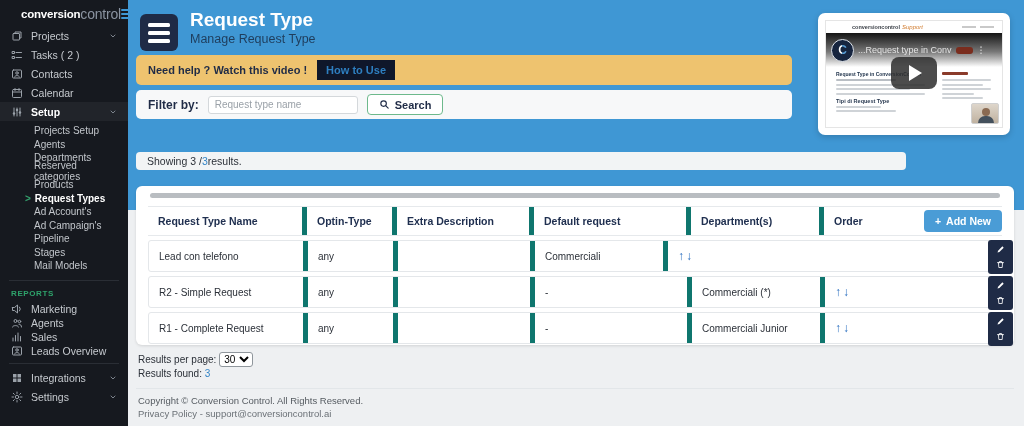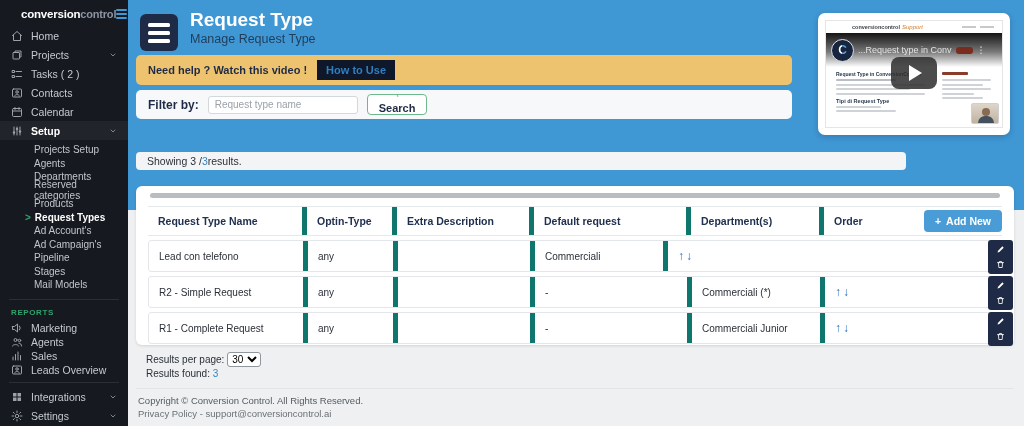--- a/index.html
+++ b/index.html
@@ -4,21 +4,21 @@
 <style>
   * { margin:0; padding:0; box-sizing:border-box; }
   html,body { width:1024px; height:426px; overflow:hidden; }
   body { font-family:"Liberation Sans", sans-serif; display:flex; background:#eef0f2; }
   svg { display:block; }
 
   
   .sidebar { width:128px; height:426px; background:#16191f; color:#c6cacf; flex:none; font-size:10.5px; }
   .sb-logo { display:flex; align-items:center; padding:7px 9px 5px 9px; height:26px;margin-left:12px; }
   .sb-logo .b { color:#fff; font-weight:bold; font-size:11.5px; letter-spacing:-0.2px; }
-  .sb-logo .l { color:#8b94a1; font-weight:700; font-size:11px; letter-spacing:-0.2px; }
+  .sb-logo .l { color:#8b94a1; font-weight:400; font-size:14px; letter-spacing:-0.2px; }
   .sb-burger { margin-left:auto; display:flex; flex-direction:column; gap:2px; cursor:pointer; }
   .sb-burger i { display:block; width:11px; height:2px; background:#3f97d4; border-radius:1px; }
   .sb-item { display:flex; align-items:center; gap:7px; padding:0 11px; height:19px; cursor:pointer; }
   .sb-item.hl { color:#fff; font-weight:bold; background:rgba(255,255,255,0.05); }
   .icn { width:13px; flex:none; color:#9aa1a9; }
   .icn svg { width:12px; height:12px; }
   .chev { margin-left:auto; color:#7d848d; }
   .chev svg { width:8px; height:8px; }
   .sb-sub { padding:3px 0 2px 0; }
   .sb-sub-item { padding:0 10px 0 34px; height:13.5px; display:flex; align-items:center; font-size:10px; cursor:pointer; color:#c2c6cb; }
@@ -45,21 +45,21 @@
                  padding:4px 9px; cursor:pointer; }
 
   .filterbar { position:absolute; left:8px; top:90px; width:656px; height:29px; background:#f7f8f9; border-radius:5px;
                display:flex; align-items:center; padding:0 12px; gap:9px; }
   .filterbar label { color:#1f2b46; font-size:12px; font-weight:bold; }
   .filterbar input { width:150px; height:18px; border:1px solid #d4d8db; border-radius:3px; font-size:10px; padding:0 6px;
                      color:#444; font-family:"Liberation Sans",sans-serif; }
   .filterbar input::placeholder { color:#9aa1a8; }
   .search-btn { display:flex; align-items:center; gap:5px; background:#fff; border:1px solid #6db98c; border-radius:4px;
                 height:21px; padding:0 11px; font-size:11px; font-weight:bold; color:#1f2b46; cursor:pointer;
-                font-family:"Liberation Sans",sans-serif;flex-direction:column; }
+                font-family:"Liberation Sans",sans-serif; }
   .search-btn svg { width:11px; height:11px; }
 
   .showingbar { position:absolute; left:8px; top:152px; width:770px; height:18px; background:#f2f4f5; border-radius:4px;
                 display:flex; align-items:center; padding:0 11px; font-size:10.5px; color:#2b3038; }
   .blue { color:#3585c6; }
 
   
   .vcard { position:absolute; left:690px; top:13px; width:192px; height:122px; background:#fff; border-radius:7px;
            padding:7px; box-shadow:0 2px 6px rgba(0,0,0,0.18); cursor:pointer; }
   .vshot { position:relative; width:100%; height:100%; background:#fff; overflow:hidden; border:1px solid #e5e5e5; }
@@ -107,49 +107,40 @@
   .addnew { margin-left:auto; background:#4a9cd6; color:#fff; border:none; border-radius:4px; font-size:10.5px; font-weight:bold;
             padding:5px 11px; cursor:pointer; font-family:"Liberation Sans",sans-serif; display:flex; gap:5px; align-items:center; }
   .trow { position:relative; display:flex; align-items:center; height:32px; margin-top:4px; background:#fff;
           border:1px solid #e4e7ea; border-radius:3px; font-size:10px; color:#2b3038; }
   .arrows { letter-spacing:2px; color:#2a6fc0; font-weight:bold; font-size:12px; cursor:pointer; }
   .actions { position:absolute; right:-12px; top:-1px; width:25px; height:34px; background:#1f2b46; border-radius:3px;
              display:flex; flex-direction:column; align-items:center; justify-content:space-evenly; }
   .actions .abtn { cursor:pointer; color:#fff; }
   .actions svg { width:9px; height:9px; }
 
-  .results { position:absolute; left:18px; top:352px; font-size:10px; color:#2b3038; line-height:14px; }
+  .results { position:absolute; left:10px; top:352px; font-size:10px; color:#2b3038; line-height:14px; }
   .results select { font-size:10px; border:1px solid #8f969c; border-radius:3px; background:#fff; font-family:"Liberation Sans",sans-serif; }
   .footer { position:absolute; left:8px; top:388px; width:878px; border-top:1px solid #e2e6e9; padding:5px 2px 0 2px;
             font-size:9.5px; color:#555b61; line-height:13px; }
   .footer .f2 { color:#6b7177; }
 </style>
 </head>
 <body>
 
 <div class="sidebar">
   <div class="sb-logo">
     <span class="b">conversion</span>
       <span class="l">control</span>
     <span class="sb-burger">
         <i></i>
         <i></i>
         <i></i>
       </span>
   </div>
 
-  <div class="sb-item">
-    <span class="icn">
-        <svg viewBox="0 0 24 24" fill="none" stroke="currentColor" stroke-width="2" stroke-linecap="round" stroke-linejoin="round">
-          <path d="M3 11L12 3l9 8"></path>
-          <path d="M5 10v11h14V10"></path>
-        </svg>
-      </span>
-    <span>Home</span>
-  </div>
   <div class="sb-item">
     <span class="icn">
         <svg viewBox="0 0 24 24" fill="none" stroke="currentColor" stroke-width="2" stroke-linecap="round" stroke-linejoin="round">
           <rect x="4" y="7" width="13" height="13" rx="1"></rect>
           <path d="M8 7V4h12v12h-3"></path>
         </svg>
       </span>
     <span>Projects</span>
     <span class="chev">
         <svg viewBox="0 0 24 24" fill="none" stroke="currentColor" stroke-width="3" stroke-linecap="round">

